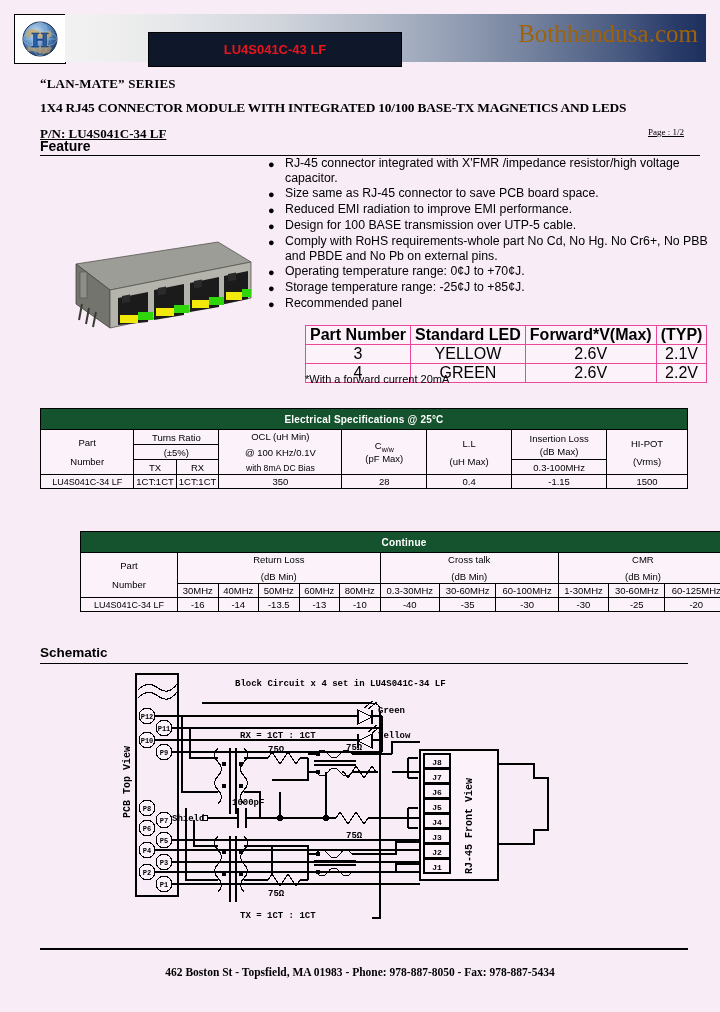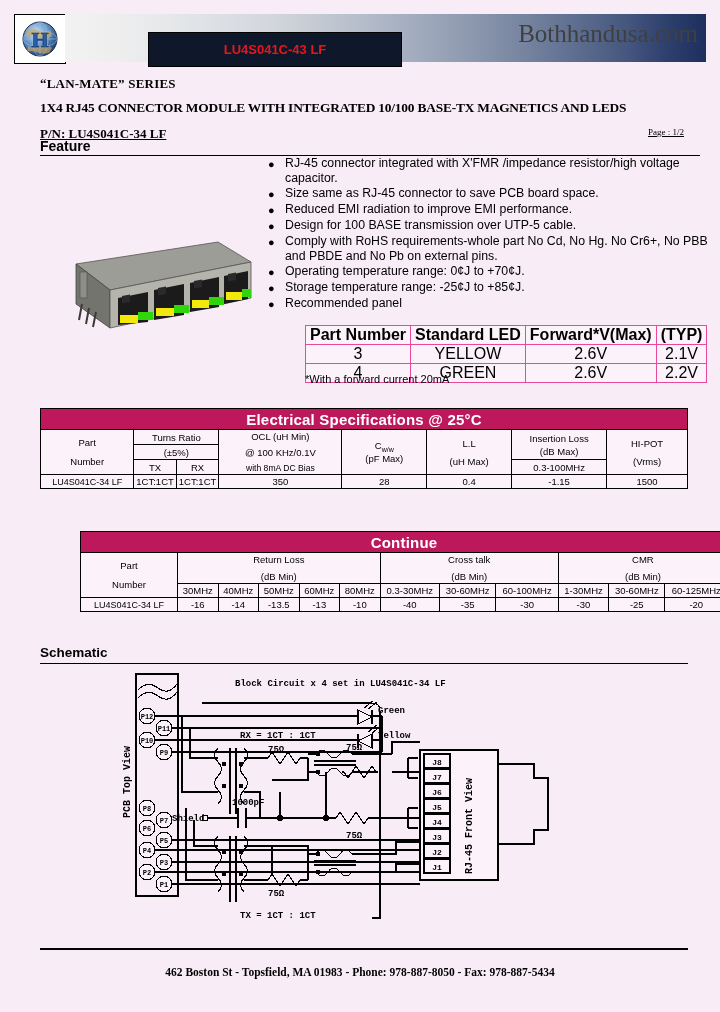--- a/index.html
+++ b/index.html
@@ -29,21 +29,21 @@
     position:absolute; left:51px; top:0px; width:641px; height:48px;
     background: linear-gradient(to right,
       #f2f2f2 0%, #eeeeee 8%, #e6e8ea 16%, #dcdfe4 24%,
       #d3d7dd 32%, #c3c9d3 40%, #b2bac8 48%, #9fa9bc 56%,
       #8b97ae 64%, #75839f 72%, #5d6d8f 80%, #44567e 88%,
       #2d3f6b 94%, #1d2f5e 100%);
   }
   .brand {
     position:absolute; right:8px; top:6px;
     font-family:"Liberation Serif", serif;
-    font-size:25px; color:#404040; letter-spacing:0px;
+    font-size:25px; color:#a16207; letter-spacing:0px;
     white-space:nowrap;
   }
   .pn-callout {
     position:absolute; left:148px; top:32px; width:252px; height:33px;
     border:1.5px solid #000; background:#0f172a;
     display:flex; align-items:center; justify-content:center;
     z-index:5;
   }
   .pn-callout span {
     color:#e8161d; font-size:13px; font-weight:bold;
@@ -118,21 +118,21 @@
 
   
   .spec-wrap { position:absolute; left:40px; width:648px; }
   .spec-table { border-collapse:collapse; width:648px; }
   .spec-table td, .spec-table th {
     border:1px solid #000; background:#fbf2fa;
     font-size:9.5px; text-align:center; vertical-align:middle;
     padding:1px 2px; color:#000; font-weight:normal;
   }
   .spec-table tr.band td {
-    background:#be185d; color:#fff; font-weight:bold; font-size:15px;
+    background:#14532d; color:#fff; font-weight:bold; font-size:10px;
     height:18px; letter-spacing:0.2px;
   }
   .cell-sub { font-size:8.6px; }
   .sub { font-size:7px; vertical-align:sub; }
 
   
   .schem-label {
     position:absolute; left:40px; top:645px;
     font-size:13.5px; font-weight:bold;
   }

